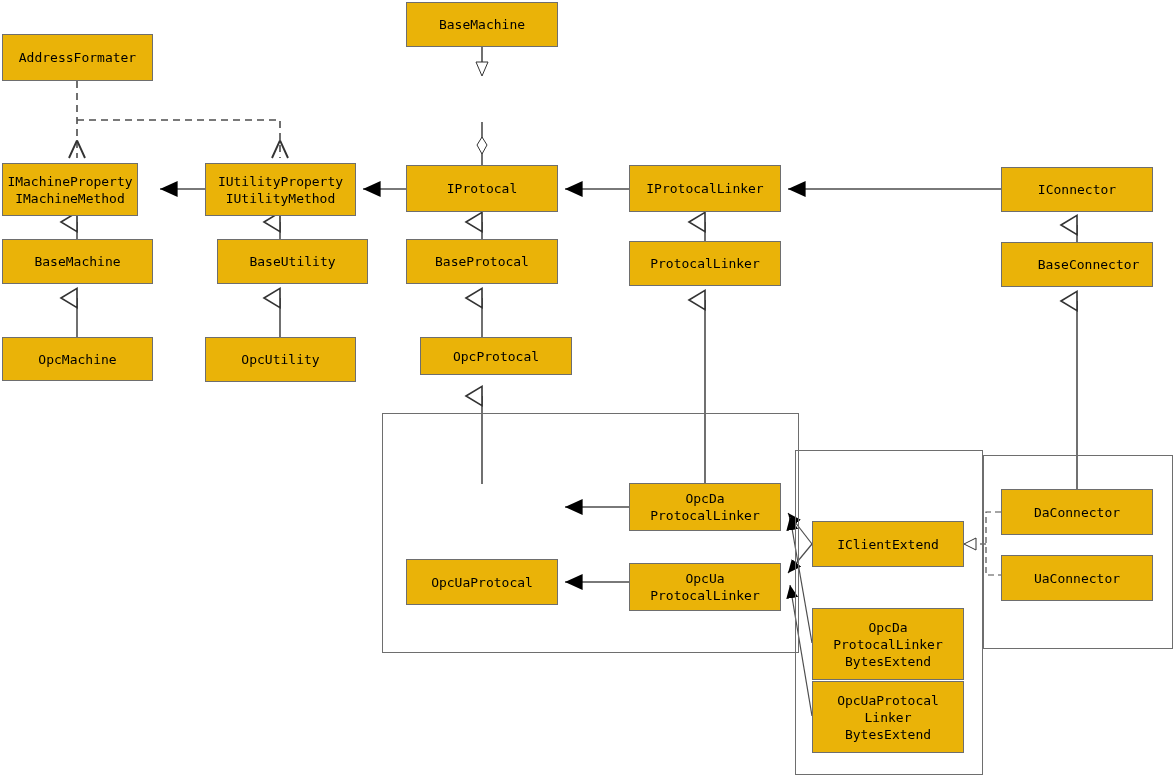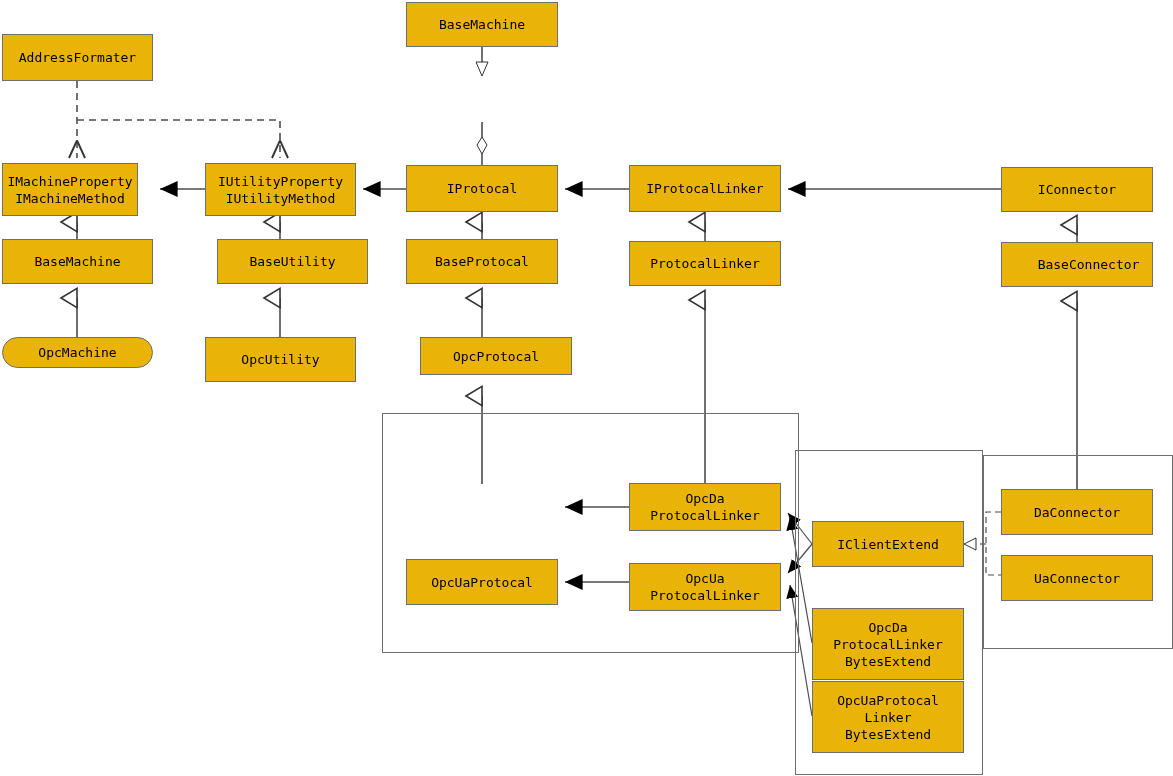--- a/index.html
+++ b/index.html
@@ -119,21 +119,21 @@
   </svg>
 
   <div class="group-box" style="left: 382px; top: 413px; width: 417px; height: 240px;"></div>
   <div class="group-box" style="left: 795px; top: 450px; width: 188px; height: 325px;"></div>
   <div class="group-box" style="left: 983px; top: 455px; width: 190px; height: 194px;"></div>
 
   <div class="node" style="left: 2px; top: 34px; width: 151px; height: 47px;">AddressFormater</div>
   <div class="node" style="left: 2px; top: 163px; width: 136px; height: 53px;">IMachineProperty
 IMachineMethod</div>
   <div class="node" style="left: 2px; top: 239px; width: 151px; height: 45px;">BaseMachine</div>
-  <div class="node" style="left: 2px; top: 337px; width: 151px; height: 31px; border-radius: 16px;">OpcMachine</div>
+  <div class="node" style="left: 2px; top: 337px; width: 151px; height: 44px;">OpcMachine</div>
   <div class="node" style="left: 205px; top: 163px; width: 151px; height: 53px;">IUtilityProperty
 IUtilityMethod</div>
   <div class="node" style="left: 205px; top: 239px; width: 151px; height: 45px; margin-left: 12px;">BaseUtility</div>
   <div class="node" style="left: 205px; top: 337px; width: 151px; height: 45px;">OpcUtility</div>
   <div class="node" style="left: 406px; top: 2px; width: 152px; height: 45px;">BaseMachine</div>
   <div class="node" style="left: 406px; top: 165px; width: 152px; height: 47px;">IProtocal</div>
   <div class="node" style="left: 406px; top: 239px; width: 152px; height: 45px;">BaseProtocal</div>
   <div class="node" style="left: 420px; top: 337px; width: 152px; height: 38px;">OpcProtocal</div>
   <div class="node" style="left: 629px; top: 165px; width: 152px; height: 47px;">IProtocalLinker</div>
   <div class="node" style="left: 629px; top: 241px; width: 152px; height: 45px;">ProtocalLinker</div>

